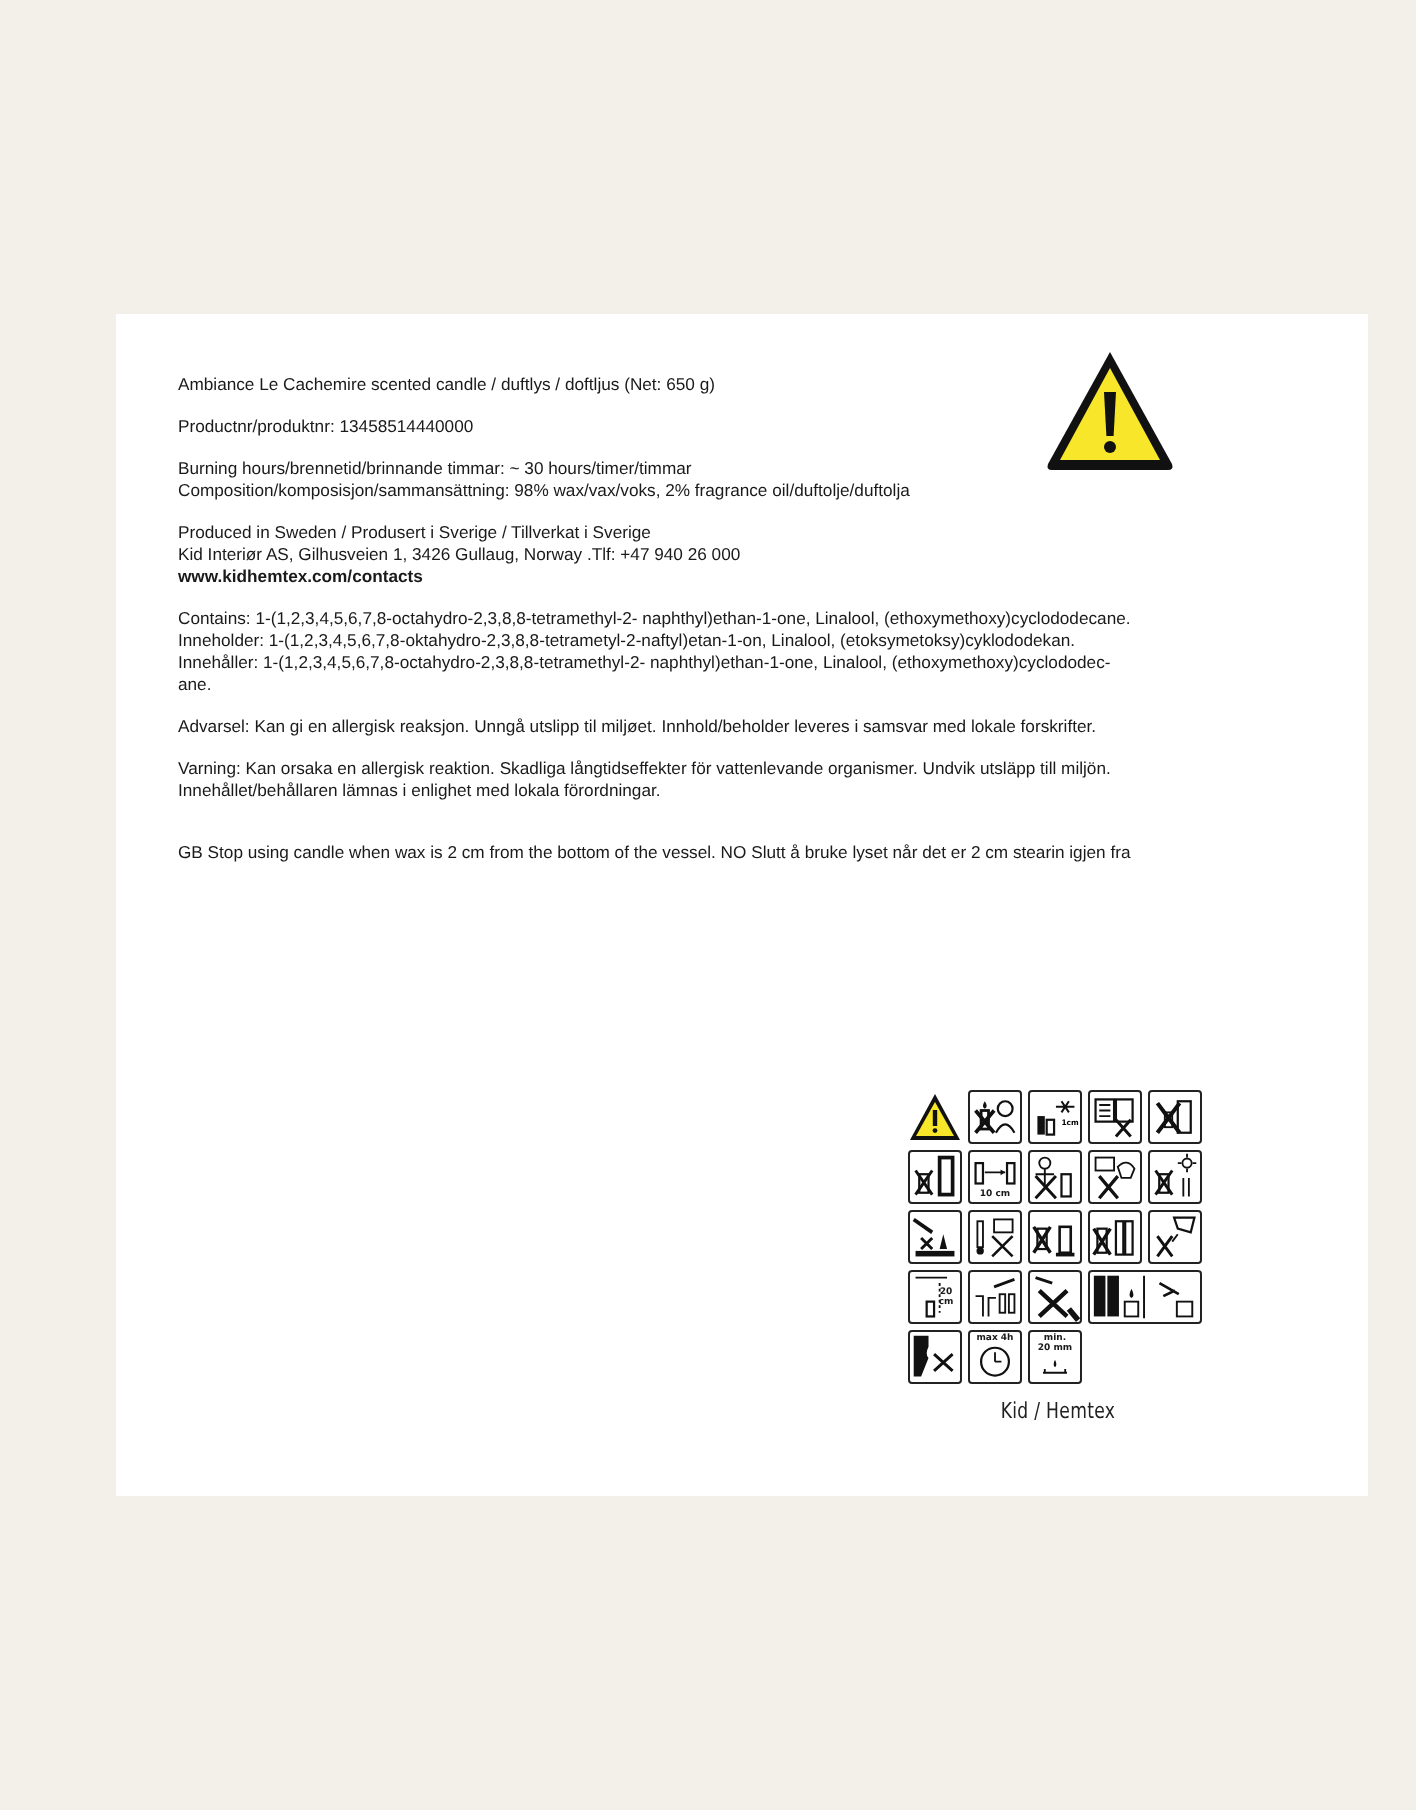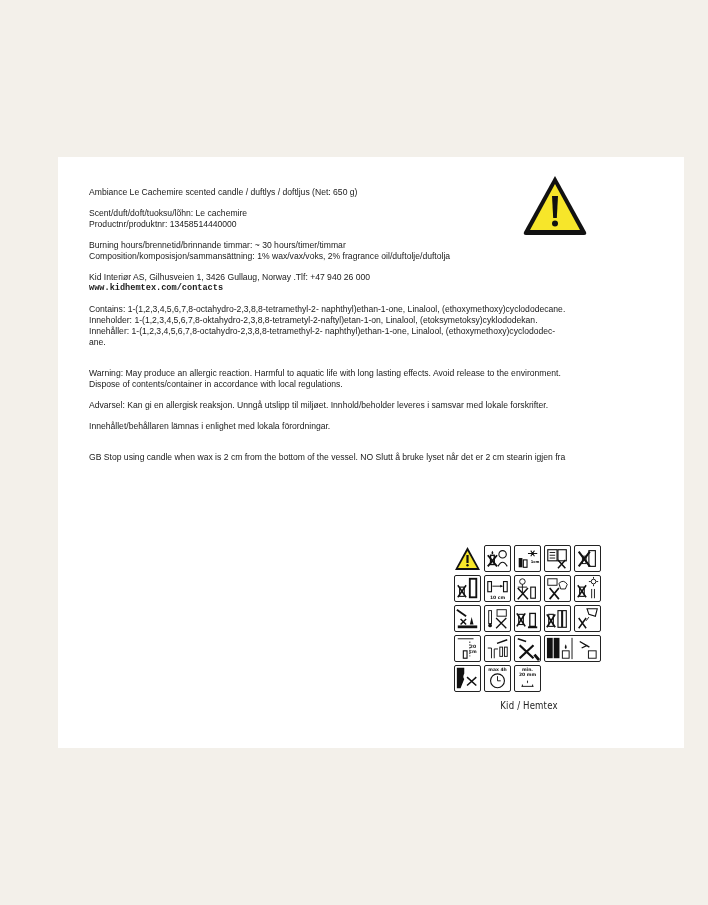--- a/index.html
+++ b/index.html
@@ -19,21 +19,21 @@
     }
     .text-block {
       position: absolute;
       left: 31px; top: 30px;
       width: 535px;
       font-size: 8.6px;
       line-height: 11px;
     }
     .text-block p { margin: 0 0 10px 0; }
     .line { display: block; white-space: nowrap; }
-    .bold { font-weight: bold; font-family: Liberation Mono, monospace; }
+    .bold { font-weight: bold; }
     .gap-lg { margin-top: 20px !important; }
 
     .warn-big {
       position: absolute;
       left: 462px; top: 15px;
       width: 70px; height: 66px;
     }
 
     .pictos {
       position: absolute;
@@ -77,45 +77,42 @@
 </head>
 <body>
 
 <div class="card">
 
   <div class="text-block">
     <p>
       <span class="line">Ambiance Le Cachemire scented candle / duftlys / doftljus (Net: 650 g)</span>
     </p>
     <p>
-      <span class="line">Scent/duft/doft/tuoksu/lõhn: Le cachemire</span>
       <span class="line">Productnr/produktnr: 13458514440000</span>
     </p>
     <p>
       <span class="line">Burning hours/brennetid/brinnande timmar: ~ 30 hours/timer/timmar</span>
-      <span class="line">Composition/komposisjon/sammansättning: 1% wax/vax/voks, 2% fragrance oil/duftolje/duftolja</span>
-    </p>
-    <p>
+      <span class="line">Composition/komposisjon/sammansättning: 98% wax/vax/voks, 2% fragrance oil/duftolje/duftolja</span>
+    </p>
+    <p>
+      <span class="line">Produced in Sweden / Produsert i Sverige / Tillverkat i Sverige</span>
       <span class="line">Kid Interiør AS, Gilhusveien 1, 3426 Gullaug, Norway .Tlf: +47 940 26 000</span>
       <span class="line bold">www.kidhemtex.com/contacts</span>
     </p>
     <p>
       <span class="line">Contains: 1-(1,2,3,4,5,6,7,8-octahydro-2,3,8,8-tetramethyl-2- naphthyl)ethan-1-one, Linalool, (ethoxymethoxy)cyclododecane.</span>
       <span class="line">Inneholder: 1-(1,2,3,4,5,6,7,8-oktahydro-2,3,8,8-tetrametyl-2-naftyl)etan-1-on, Linalool, (etoksymetoksy)cyklododekan.</span>
       <span class="line">Innehåller: 1-(1,2,3,4,5,6,7,8-octahydro-2,3,8,8-tetramethyl-2- naphthyl)ethan-1-one, Linalool, (ethoxymethoxy)cyclododec-</span>
       <span class="line">ane.</span>
     </p>
-    <p class="gap-lg">
-      <span class="line">Warning: May produce an allergic reaction. Harmful to aquatic life with long lasting effects. Avoid release to the environment.</span>
-      <span class="line">Dispose of contents/container in accordance with local regulations.</span>
-    </p>
     <p>
       <span class="line">Advarsel:  Kan gi en allergisk reaksjon. Unngå utslipp til miljøet. Innhold/beholder leveres i samsvar med lokale forskrifter.</span>
     </p>
     <p>
+      <span class="line">Varning: Kan orsaka en allergisk reaktion. Skadliga långtidseffekter för vattenlevande organismer. Undvik utsläpp till miljön.</span>
       <span class="line">Innehållet/behållaren lämnas i enlighet med lokala förordningar.</span>
     </p>
     <p class="gap-lg">
       <span class="line">GB Stop using candle when wax is 2 cm from the bottom of the vessel. NO Slutt å bruke lyset når det er 2 cm stearin igjen fra</span>
     </p>
   </div>
 
   <div class="warn-big">
     <svg viewBox="0 0 70 66" width="70" height="66">
       <path d="M35 4 L66 60 Q67 63 64 63 L6 63 Q3 63 4 60 Z" fill="#111"></path>

